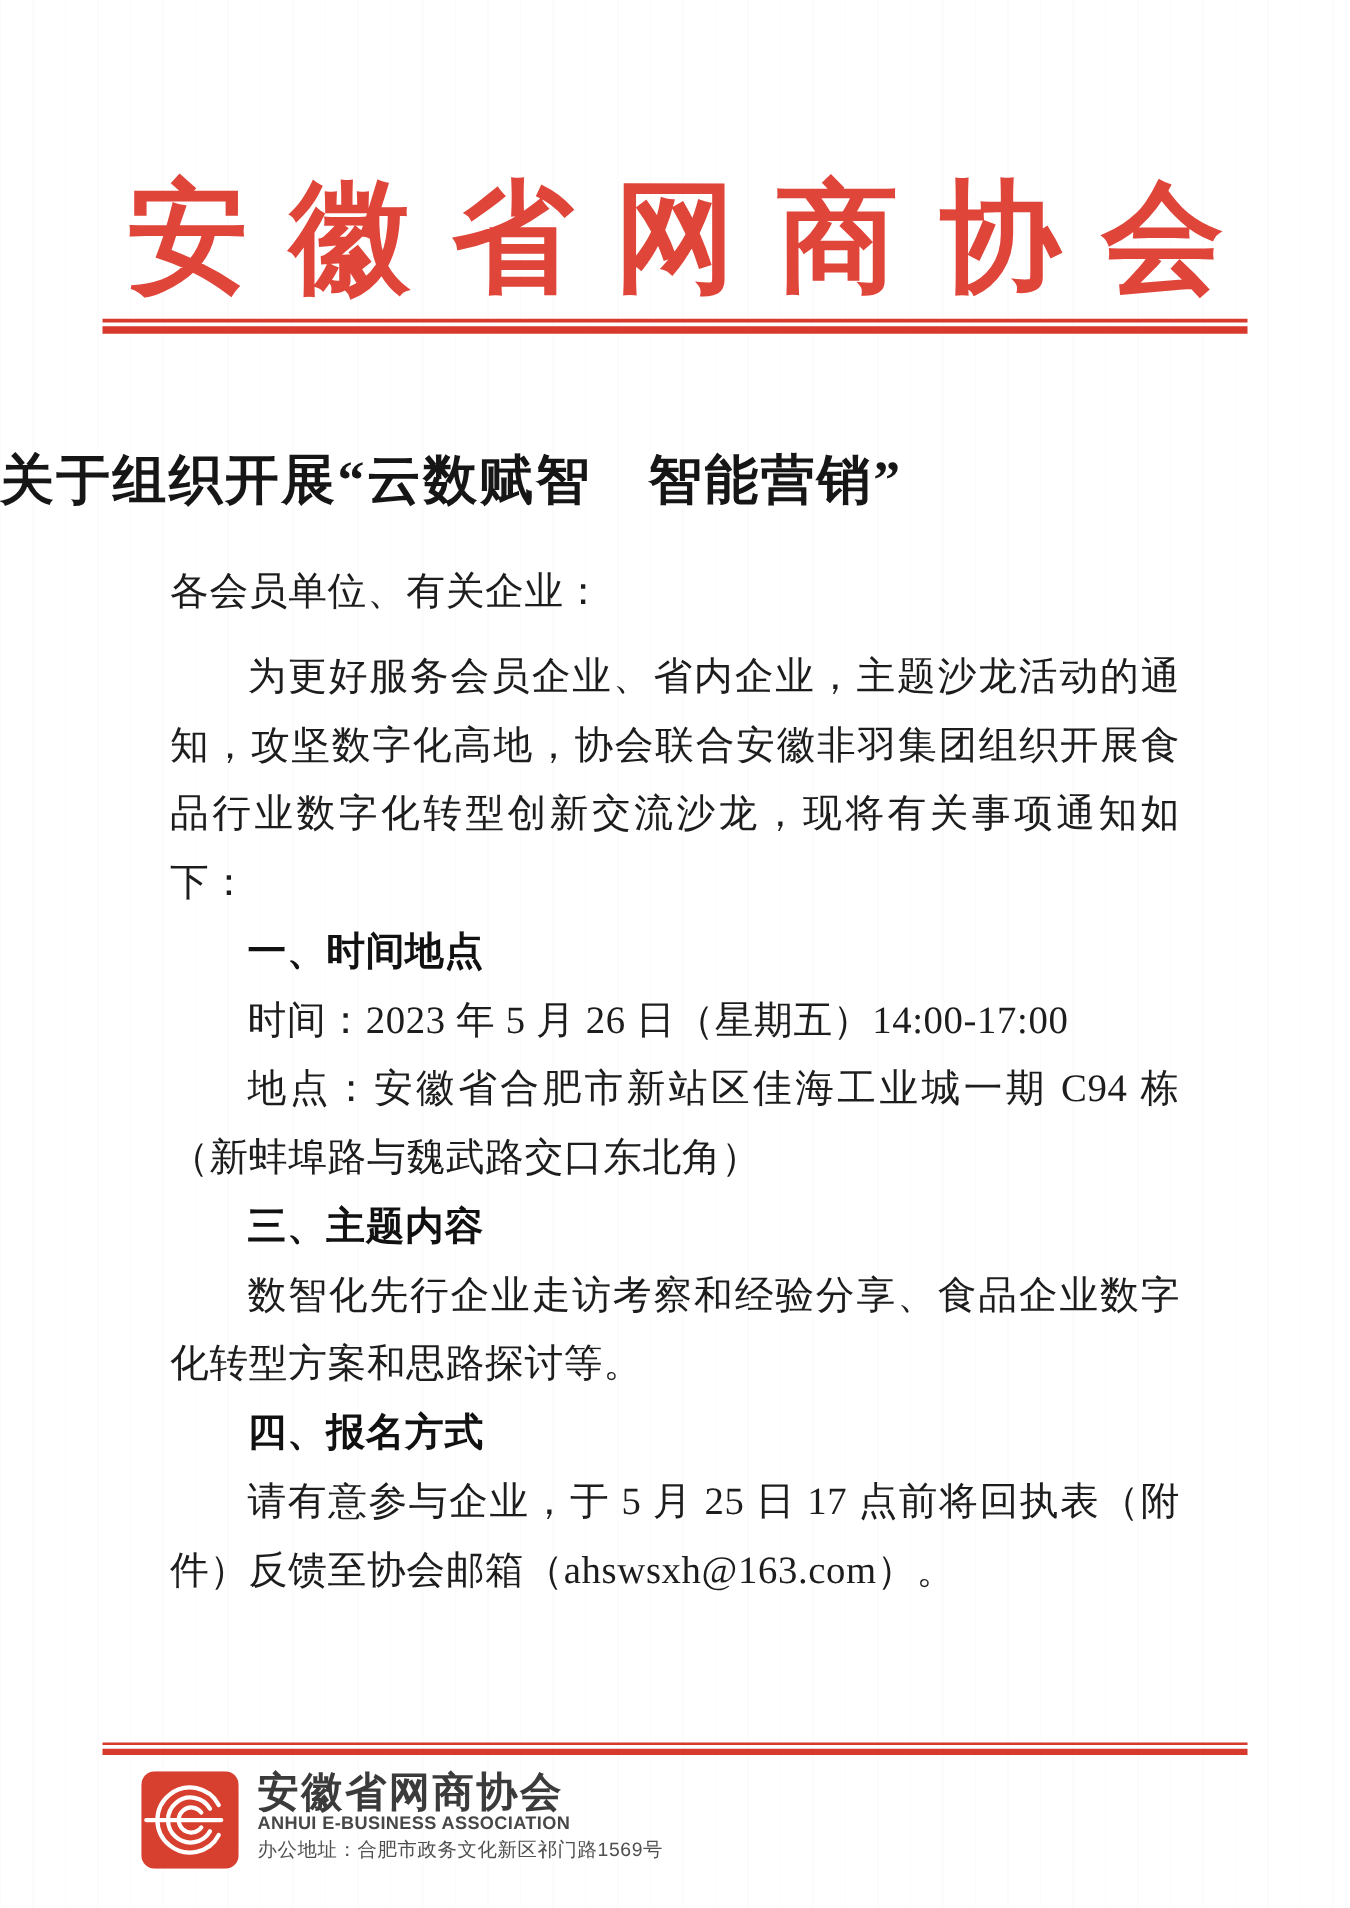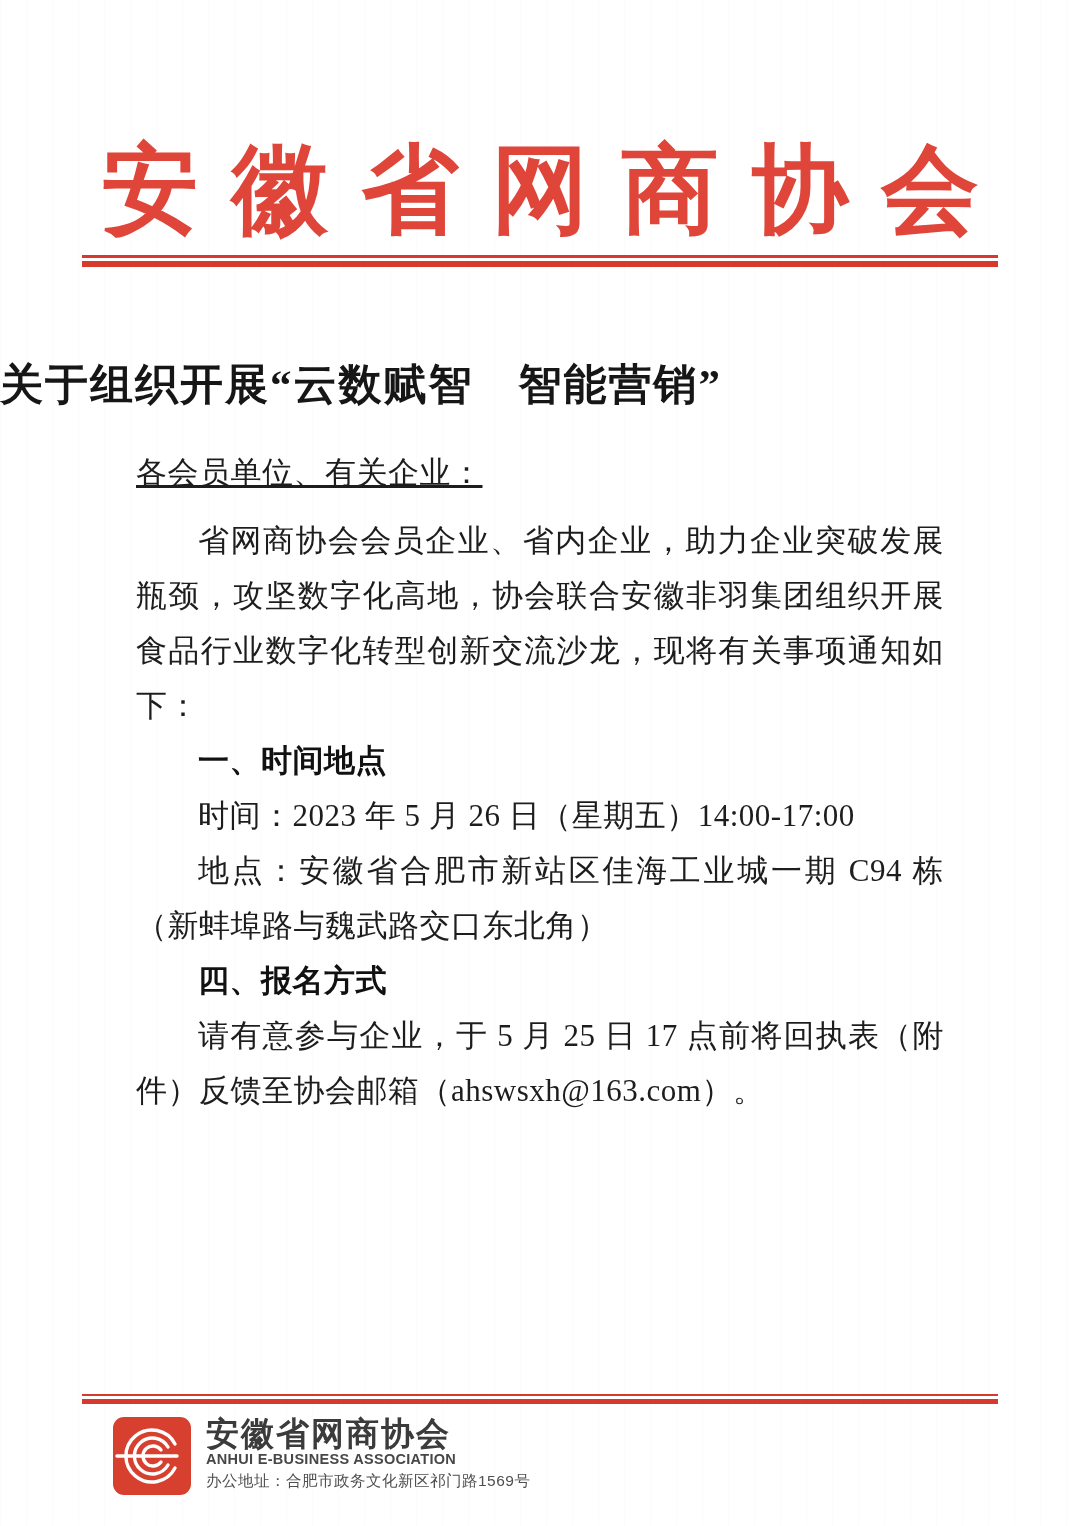--- a/index.html
+++ b/index.html
@@ -55,21 +55,21 @@
   .doc-body {
     width: 808px;
     margin: 30px auto 0 auto;
     font-size: 31px;
     line-height: 55px;
     letter-spacing: 0.5px;
     color: #1d1d1d;
     text-align: justify;
   }
   .doc-body p { margin: 0; }
-  .salutation { margin-bottom: 13px !important; text-decoration: underline; }
+  .salutation { margin-bottom: 13px !important; }
   .para { text-indent: 2em; }
   .sec-h {
     margin: 0;
     font-family: "Liberation Sans", "DejaVu Sans", sans-serif;
     font-weight: bold;
     font-size: 31px;
     line-height: 55px;
     text-indent: 2em;
     color: #111111;
   }
@@ -130,29 +130,33 @@
       <div class="gap"></div>
       <div class="thick"></div>
   </div>
 
   <h1 class="doc-title">
     <div>关于组织开展“云数赋智　智能营销”</div>
   </h1>
 
   <div class="doc-body">
     <p class="salutation">各会员单位、有关企业：</p>
-    <p class="para">省网商协会会员企业、省内企业，助力企业突破发展瓶颈，攻坚数字化高地，协会联合安徽非羽集团组织开展食品行业数字化转型创新交流沙龙，现将有关事项通知如下：</p>
+    <p class="para">为更好服务会员企业、省内企业，主题沙龙活动的通知，攻坚数字化高地，协会联合安徽非羽集团组织开展食品行业数字化转型创新交流沙龙，现将有关事项通知如下：</p>
 
     <section>
       <h2 class="sec-h">一、时间地点</h2>
       <p class="para">时间：2023 年 5 月 26 日（星期五）14:00-17:00</p>
       <p class="para">地点：安徽省合肥市新站区佳海工业城一期 C94 栋（新蚌埠路与魏武路交口东北角）</p>
     </section>
 
 
+    <section>
+      <h2 class="sec-h">三、主题内容</h2>
+      <p class="para">数智化先行企业走访考察和经验分享、食品企业数字化转型方案和思路探讨等。</p>
+    </section>
 
     <section>
       <h2 class="sec-h">四、报名方式</h2>
       <p class="para">请有意参与企业，于 5 月 25 日 17 点前将回执表（附件）反馈至协会邮箱（ahswsxh@163.com）。</p>
     </section>
   </div>
 
   <div class="footer">
     <div class="rule">
       <div class="thin"></div>

